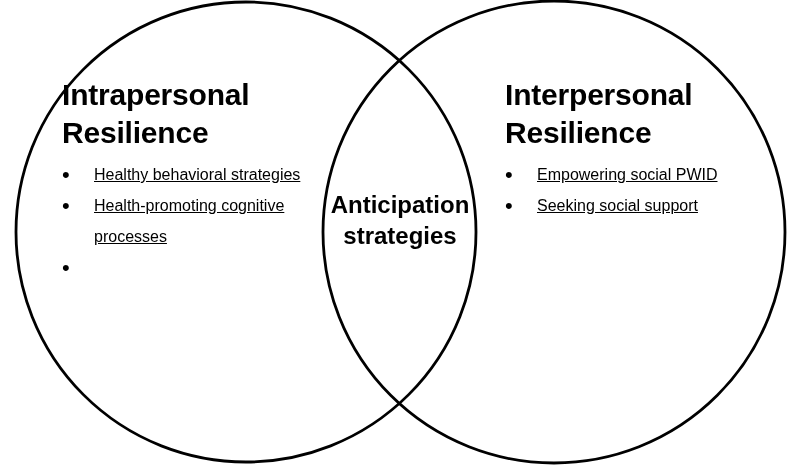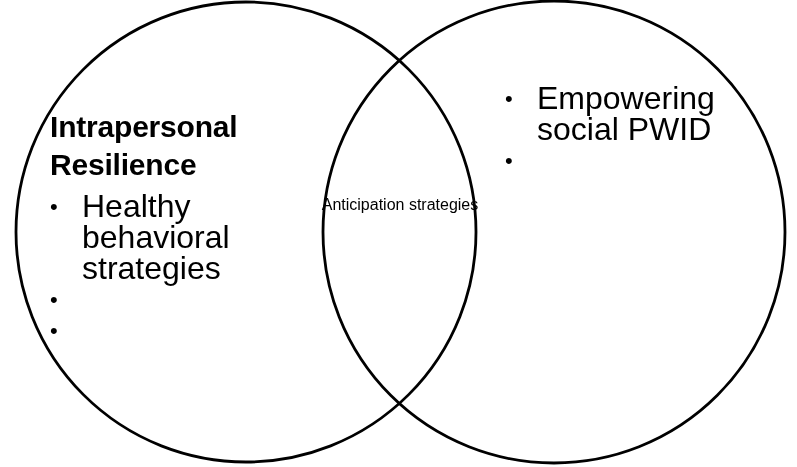--- a/index.html
+++ b/index.html
@@ -16,21 +16,21 @@
     overflow: hidden;
   }
   .stage svg {
     position: absolute;
     left: 0; top: 0;
   }
   .region {
     position: absolute;
     top: 76px;
   }
-  .region.left  { left: 50px;  width: 245px; margin-top: 32px; }
+  .region.left  { left: 62px;  width: 245px; }
   .region.right { left: 505px; width: 250px; }
   .circle-title {
     font-size: 30px;
     font-weight: bold;
     line-height: 38px;
     letter-spacing: -0.2px;
   }
   ul.vlist {
     list-style: none;
     margin-top: 7px;
@@ -40,31 +40,33 @@
     align-items: flex-start;
   }
   ul.vlist .bullet {
     flex: 0 0 32px;
     font-size: 22px;
     line-height: 31px;
   }
   ul.vlist .txt {
     display: block;
     width: 207px;
-    font-size: 32px;
+    font-size: 16px;
     line-height: 31px;
+    text-decoration: underline;
   }
   .overlap-label {
     position: absolute;
     left: 319px;
     top: 189px;
     width: 162px;
     text-align: center;
-    font-size: 16px;
+    font-size: 24px;
     line-height: 31px;
+    font-weight: bold;
   }
 </style>
 </head>
 <body>
 
 <div class="stage">
 
   <svg width="797" height="467" viewBox="0 0 797 467">
     <circle cx="246" cy="232" r="230" fill="none" stroke-width="2.8" stroke="#000000"></circle>
     <circle cx="554" cy="232" r="231" fill="none" stroke-width="2.8" stroke="#000000"></circle>
@@ -72,34 +74,37 @@
 
   <div class="region left">
     <div class="circle-title">Intrapersonal Resilience</div>
     <ul class="vlist">
       <li>
         <span class="bullet">•</span>
         <span class="txt">Healthy behavioral strategies</span>
       </li>
       <li>
         <span class="bullet">•</span>
+        <span class="txt">Health-promoting cognitive processes</span>
       </li>
       <li>
         <span class="bullet">•</span>
       </li>
     </ul>
   </div>
 
   <div class="overlap-label">Anticipation strategies</div>
 
   <div class="region right">
+    <div class="circle-title">Interpersonal Resilience</div>
     <ul class="vlist">
       <li>
         <span class="bullet">•</span>
         <span class="txt">Empowering social PWID</span>
       </li>
       <li>
         <span class="bullet">•</span>
+        <span class="txt">Seeking social support</span>
       </li>
     </ul>
   </div>
 
 </div>
 
 </body></html>

